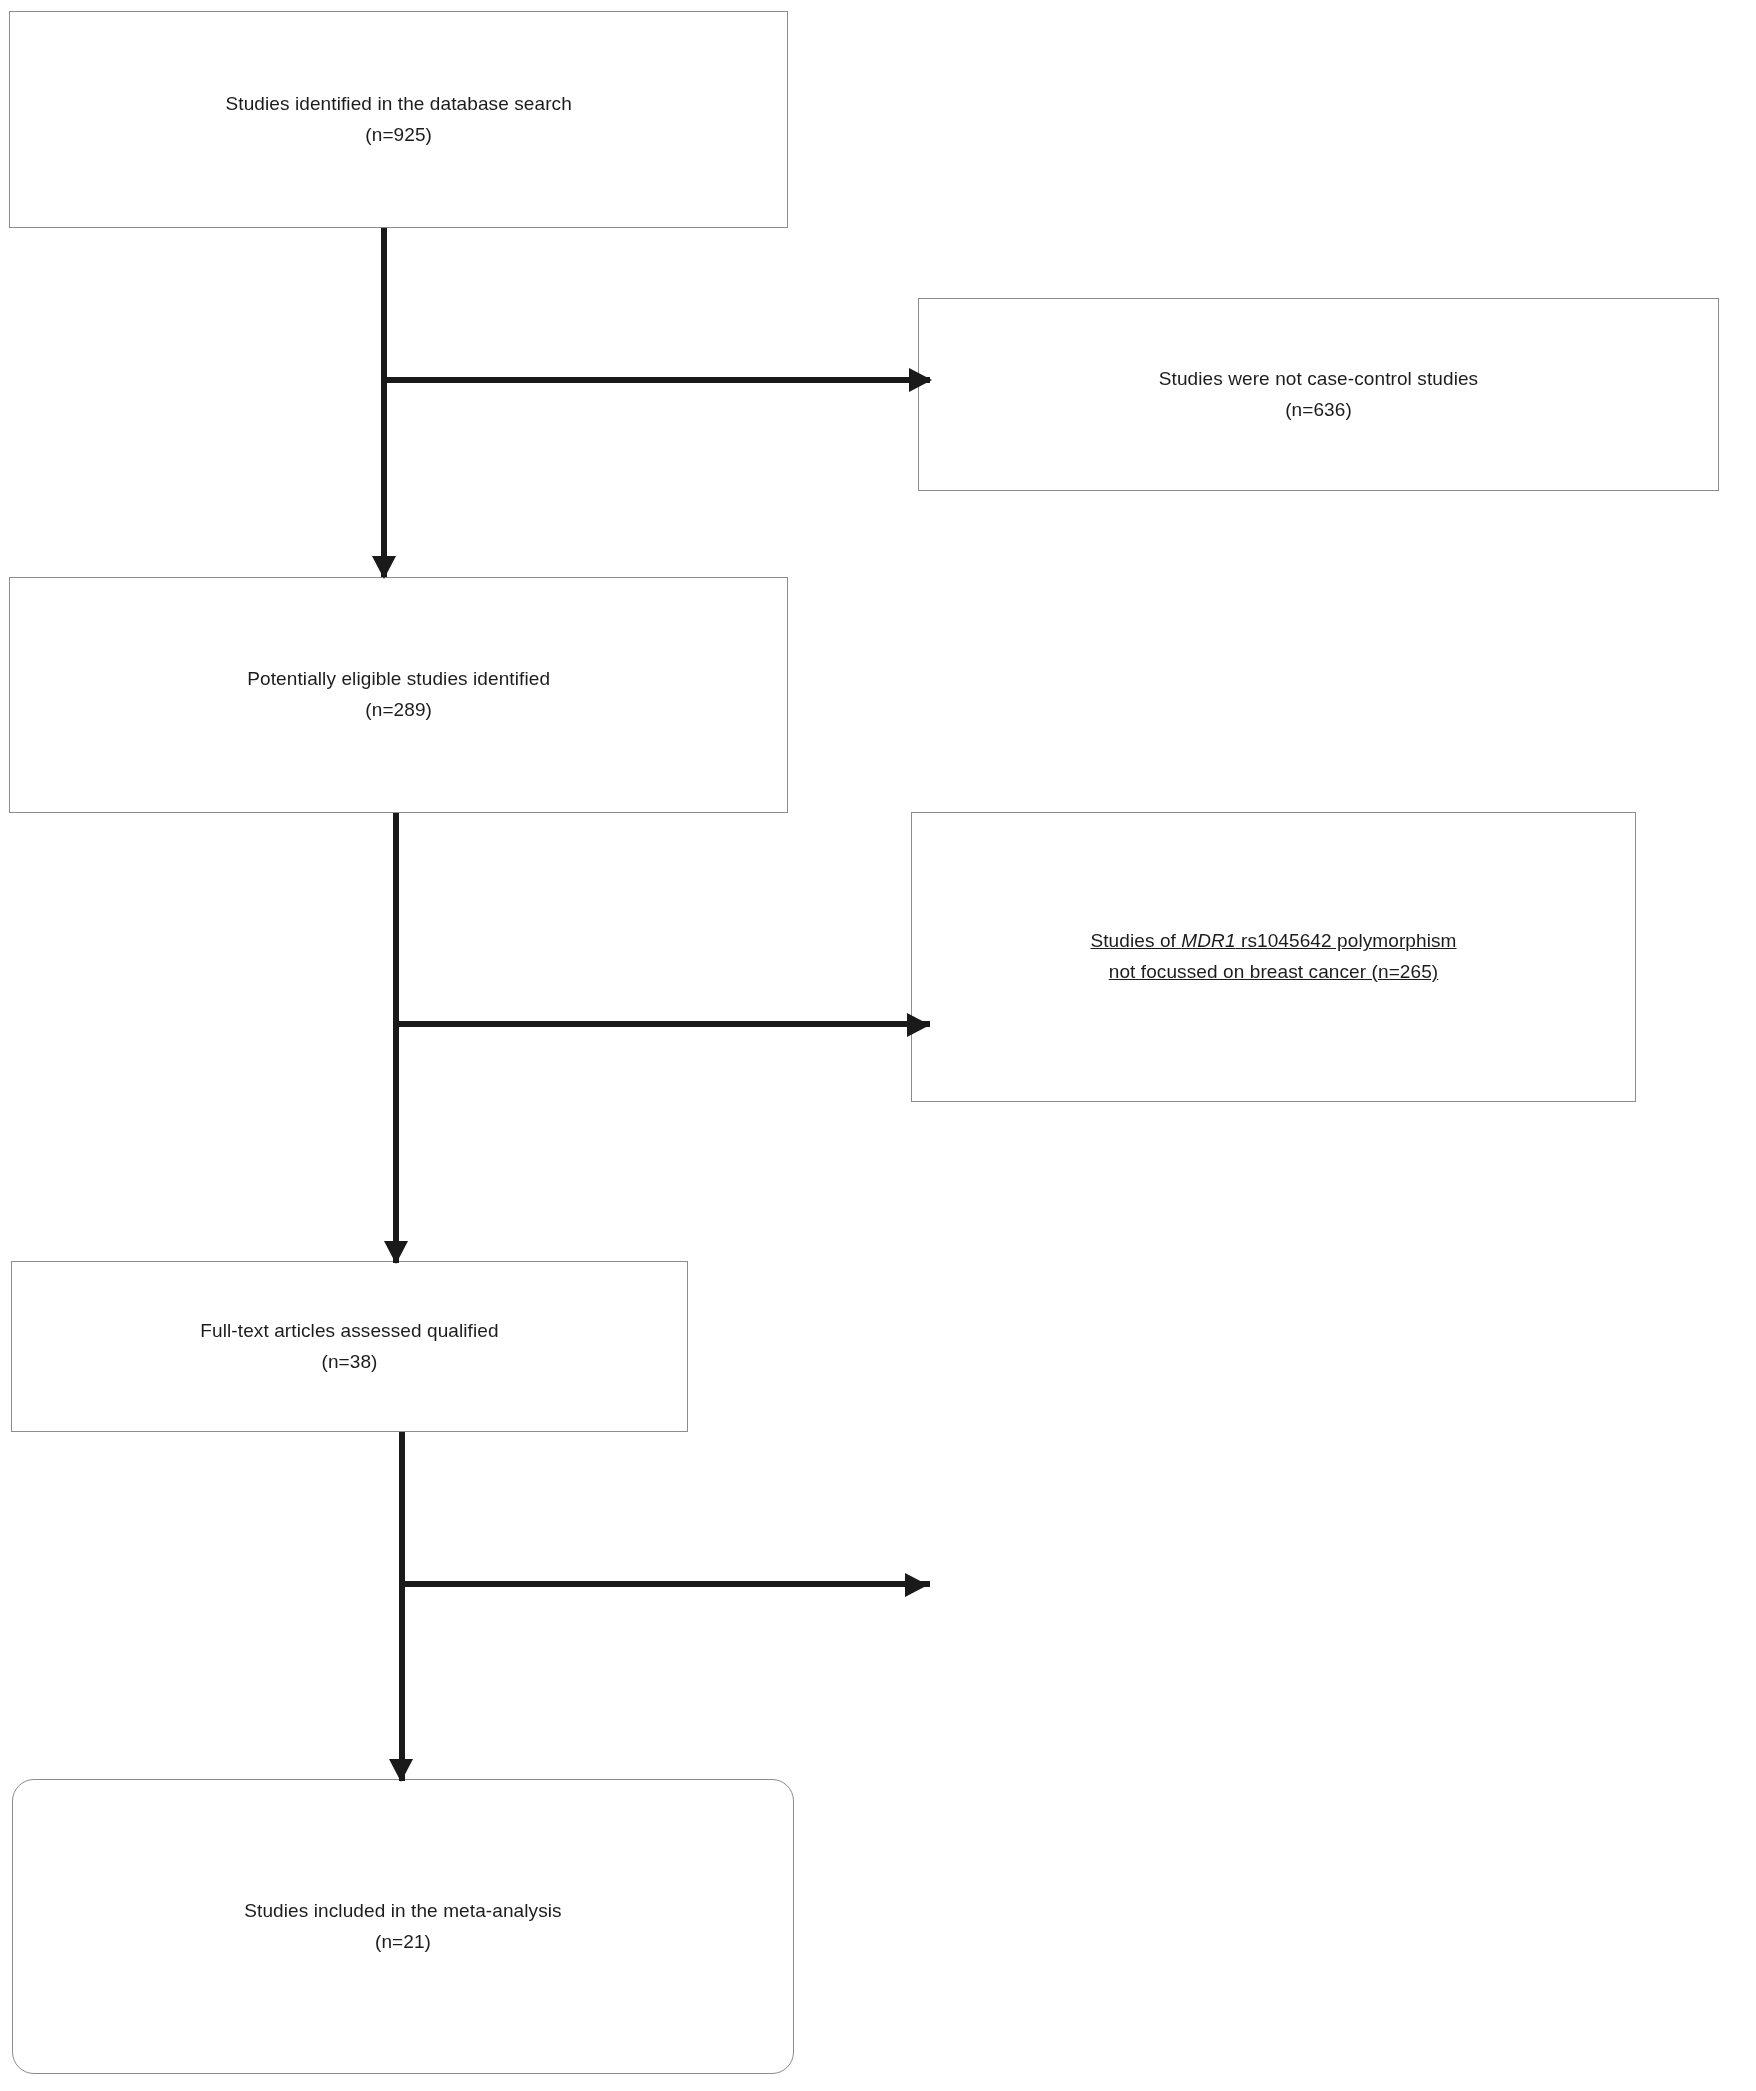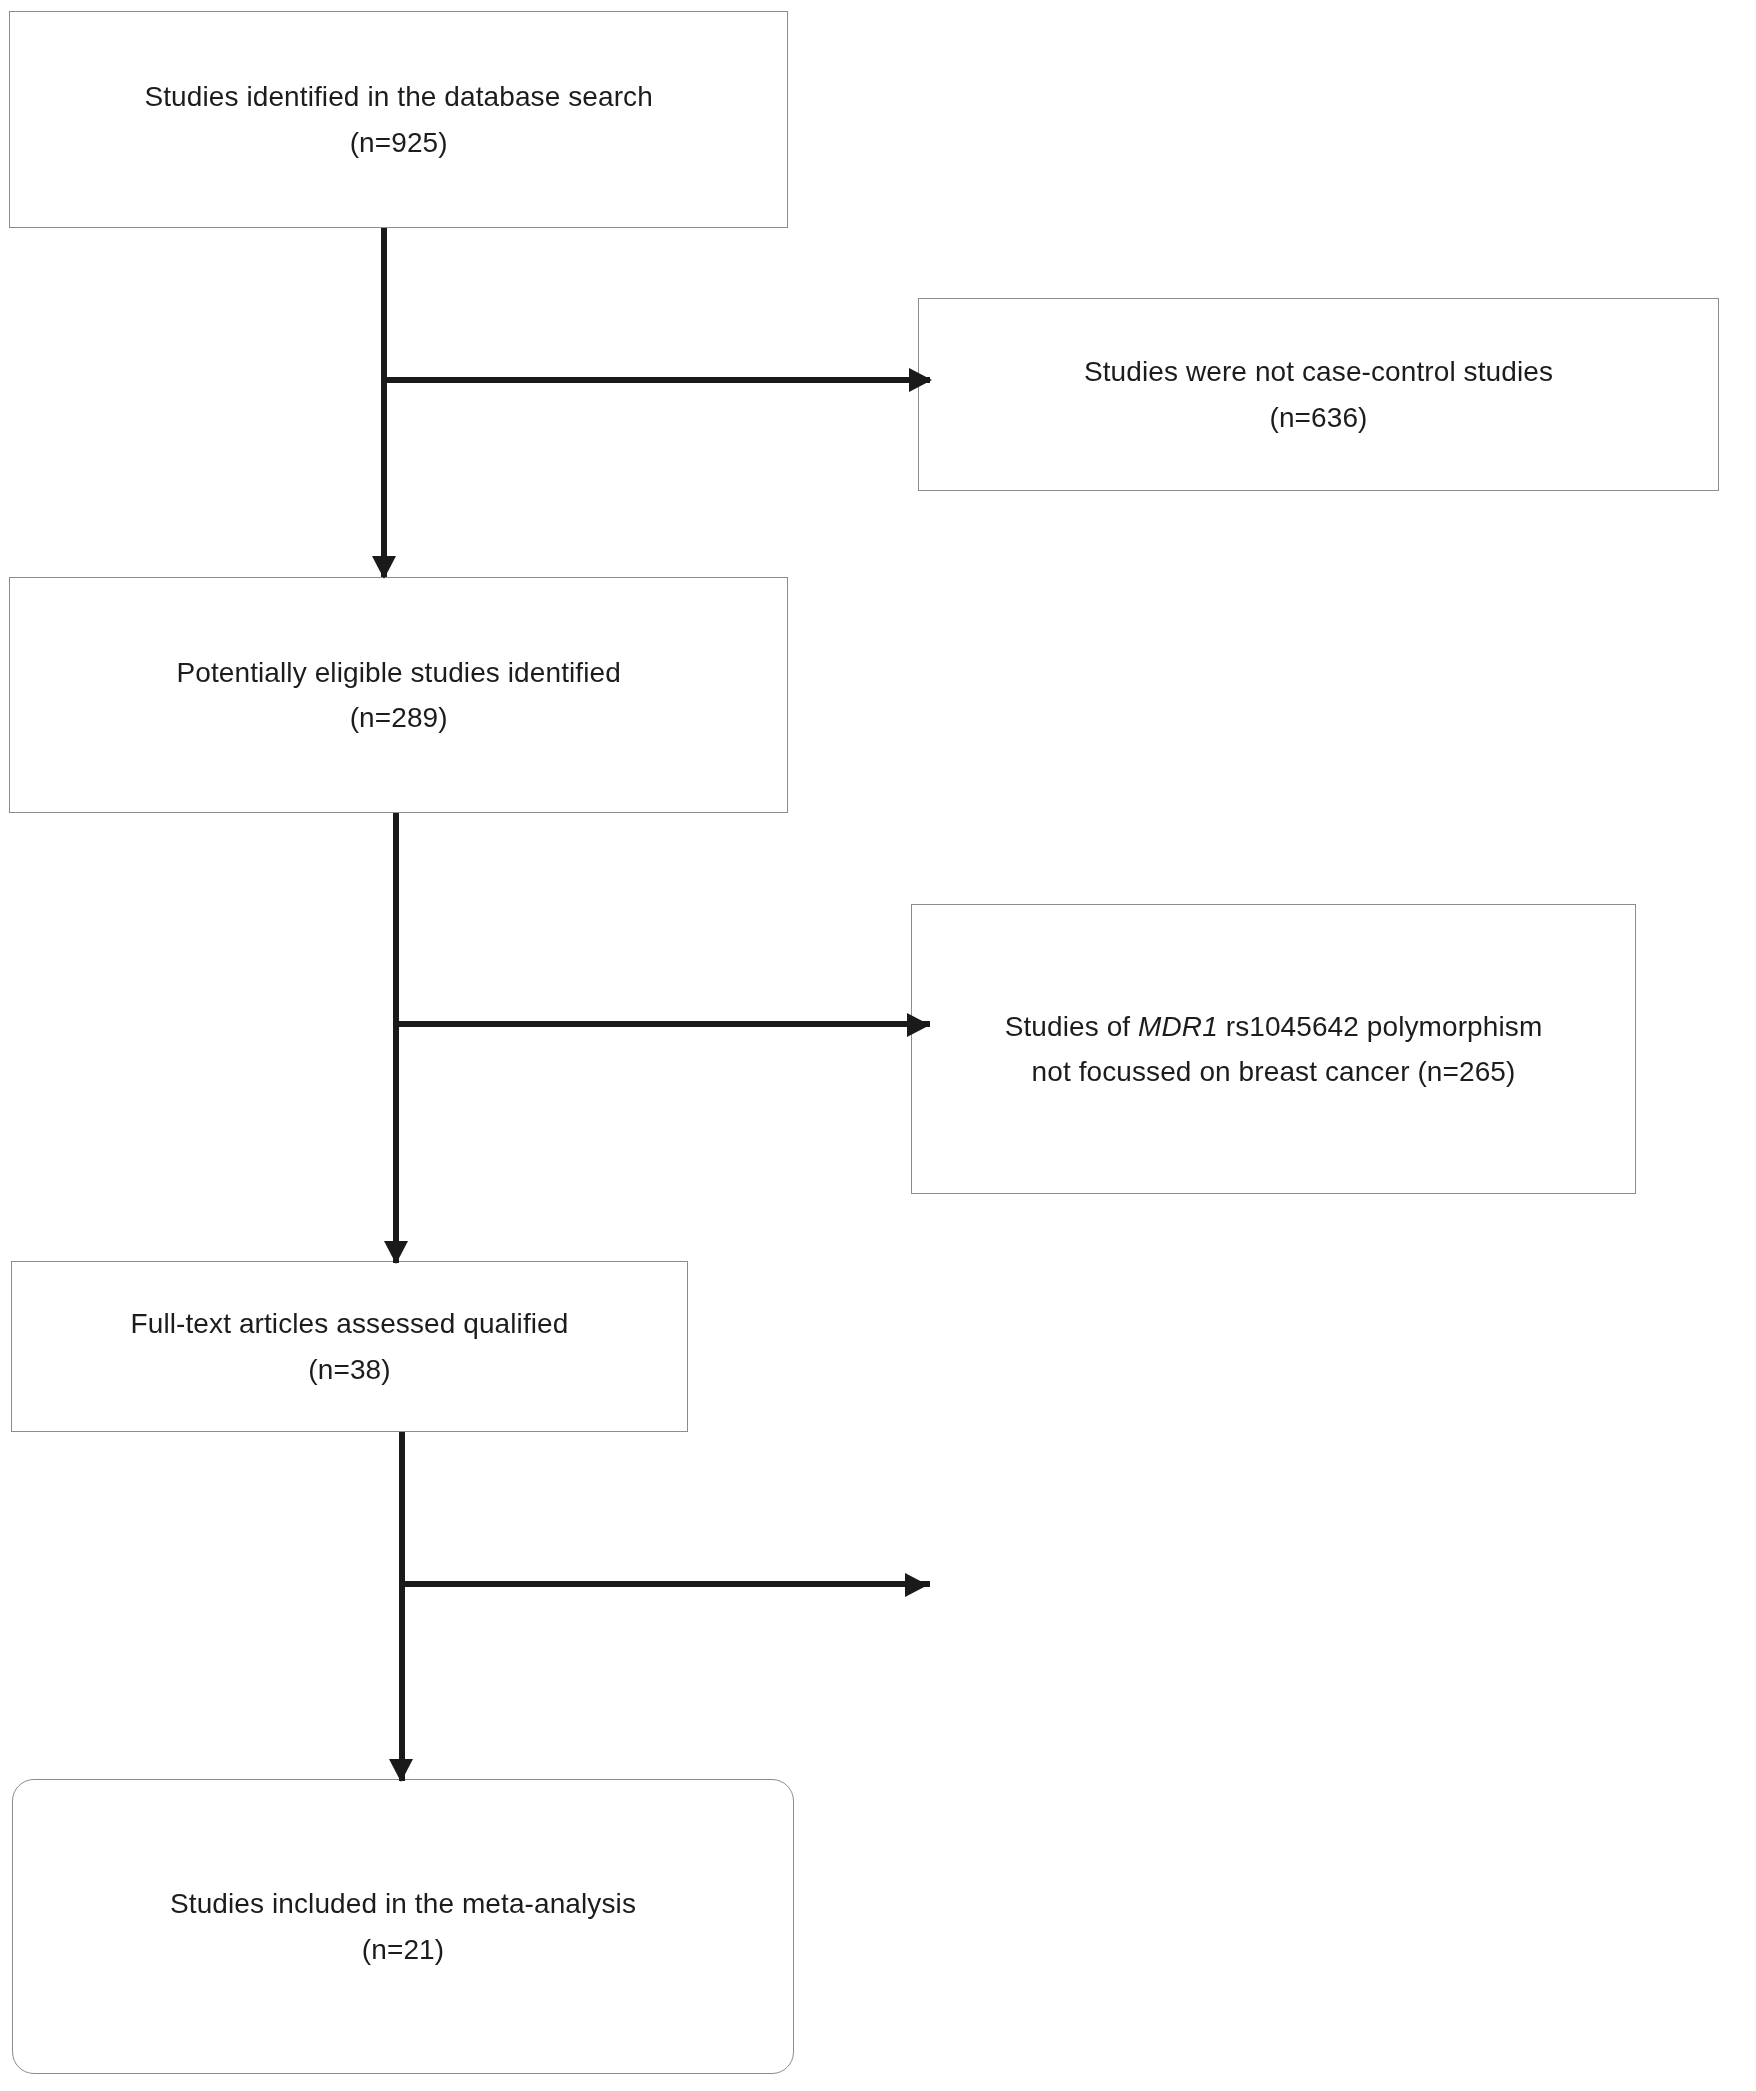--- a/index.html
+++ b/index.html
@@ -20,21 +20,21 @@
     position: absolute;
     box-sizing: border-box;
     background: #ffffff;
     border: 1.8px solid #8c8c8c;
     display: flex;
     flex-direction: column;
     align-items: center;
     justify-content: center;
     text-align: center;
     color: #1c1c1c;
-    font-size: 28px;
+    font-size: 19px;
     line-height: 1.62;
     letter-spacing: 0.1px;
   }
   .flow-box .line {
     display: block;
     white-space: nowrap;
   }
   .flow-box .line em {
     font-style: italic;
   }
@@ -77,21 +77,21 @@
   <div class="flow-box" style="left:918px; top:298px; width:801px; height:193px;align-items:center;">
     <span class="line">Studies were not case-control studies</span>
     <span class="line">(n=636)</span>
   </div>
 
   <div class="flow-box" style="left:9.2px; top:577px; width:779px; height:236px;">
     <span class="line">Potentially eligible studies identified</span>
     <span class="line">(n=289)</span>
   </div>
 
-  <div class="flow-box" style="left:911px; top:904px; width:725px; height:290px;">
+  <div class="flow-box" style="left:911px; top:812px; width:725px; height:290px;text-decoration:underline;">
     <span class="line"><span>Studies of </span><em>MDR1</em><span> rs1045642 polymorphism</span></span>
     <span class="line">not focussed on breast cancer (n=265)</span>
   </div>
 
   <div class="flow-box" style="left:11px; top:1261px; width:677px; height:171px;">
     <span class="line">Full-text articles assessed qualified</span>
     <span class="line">(n=38)</span>
   </div>
 
 

